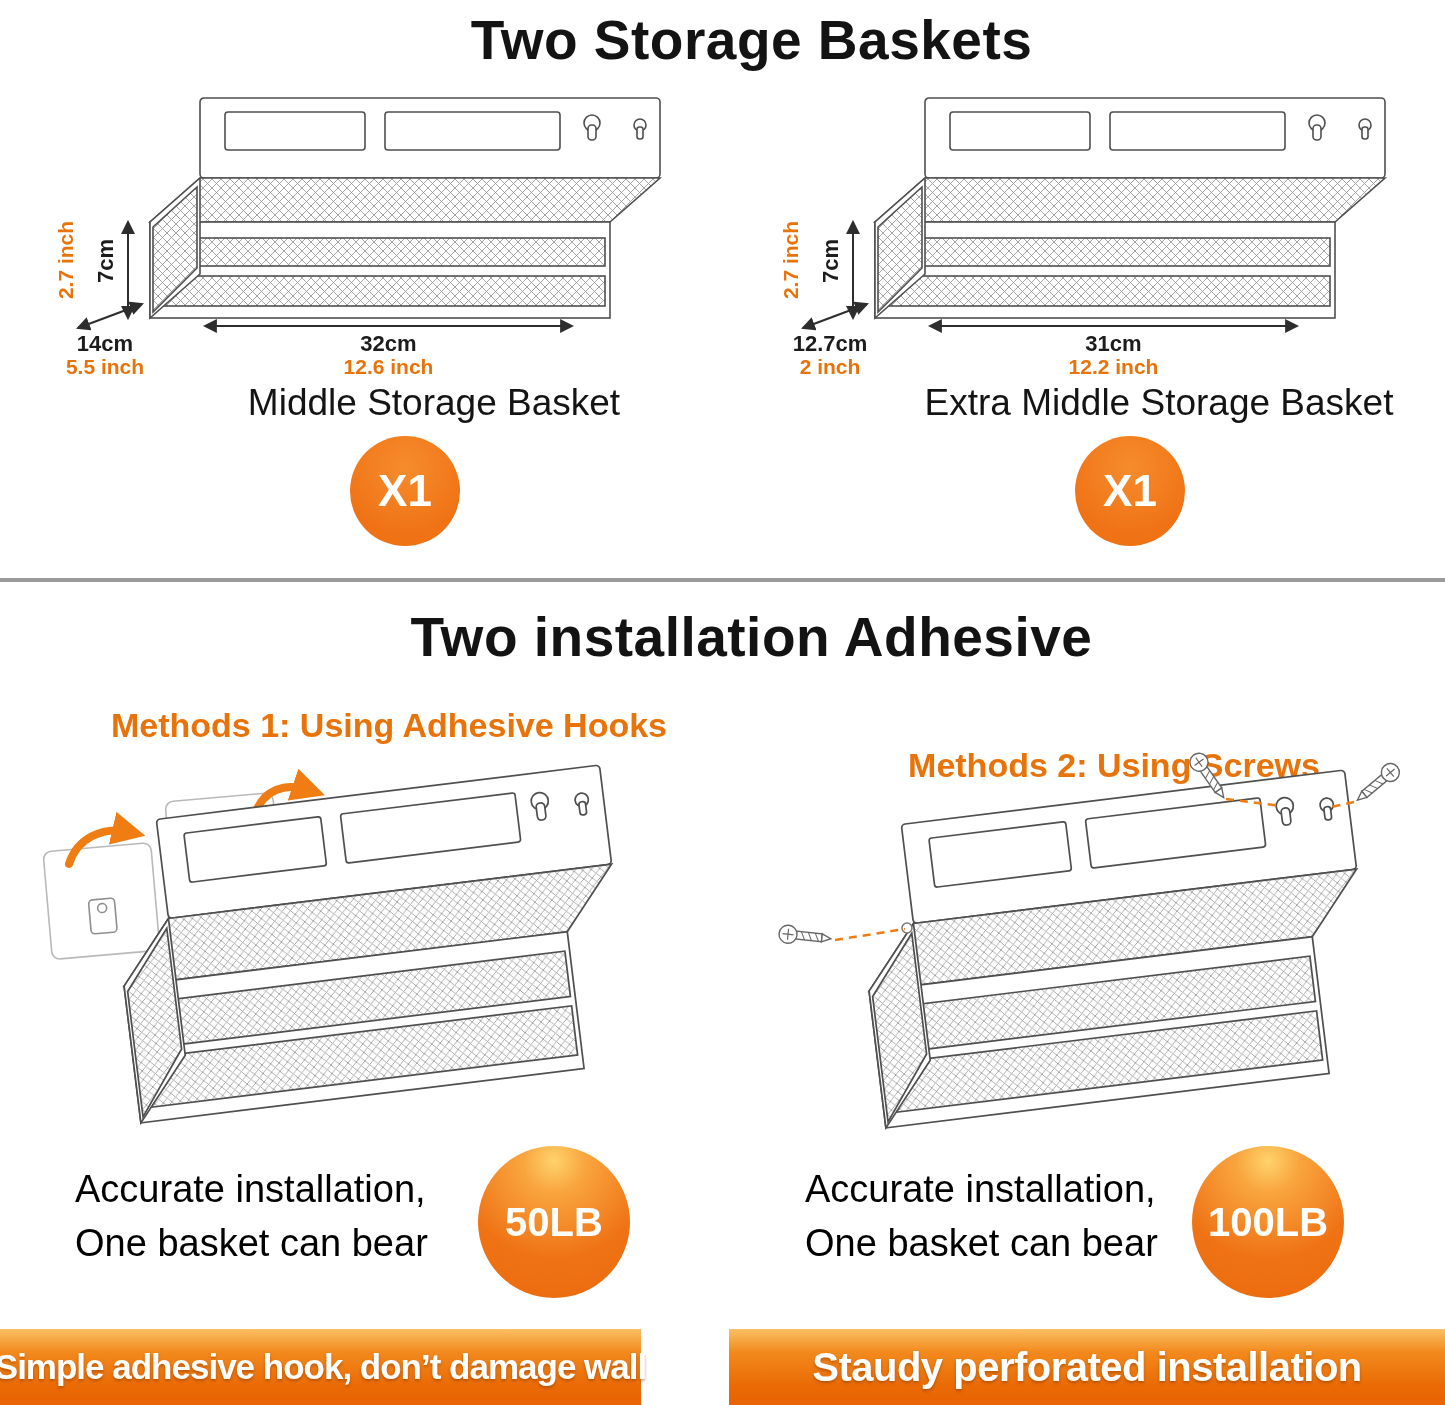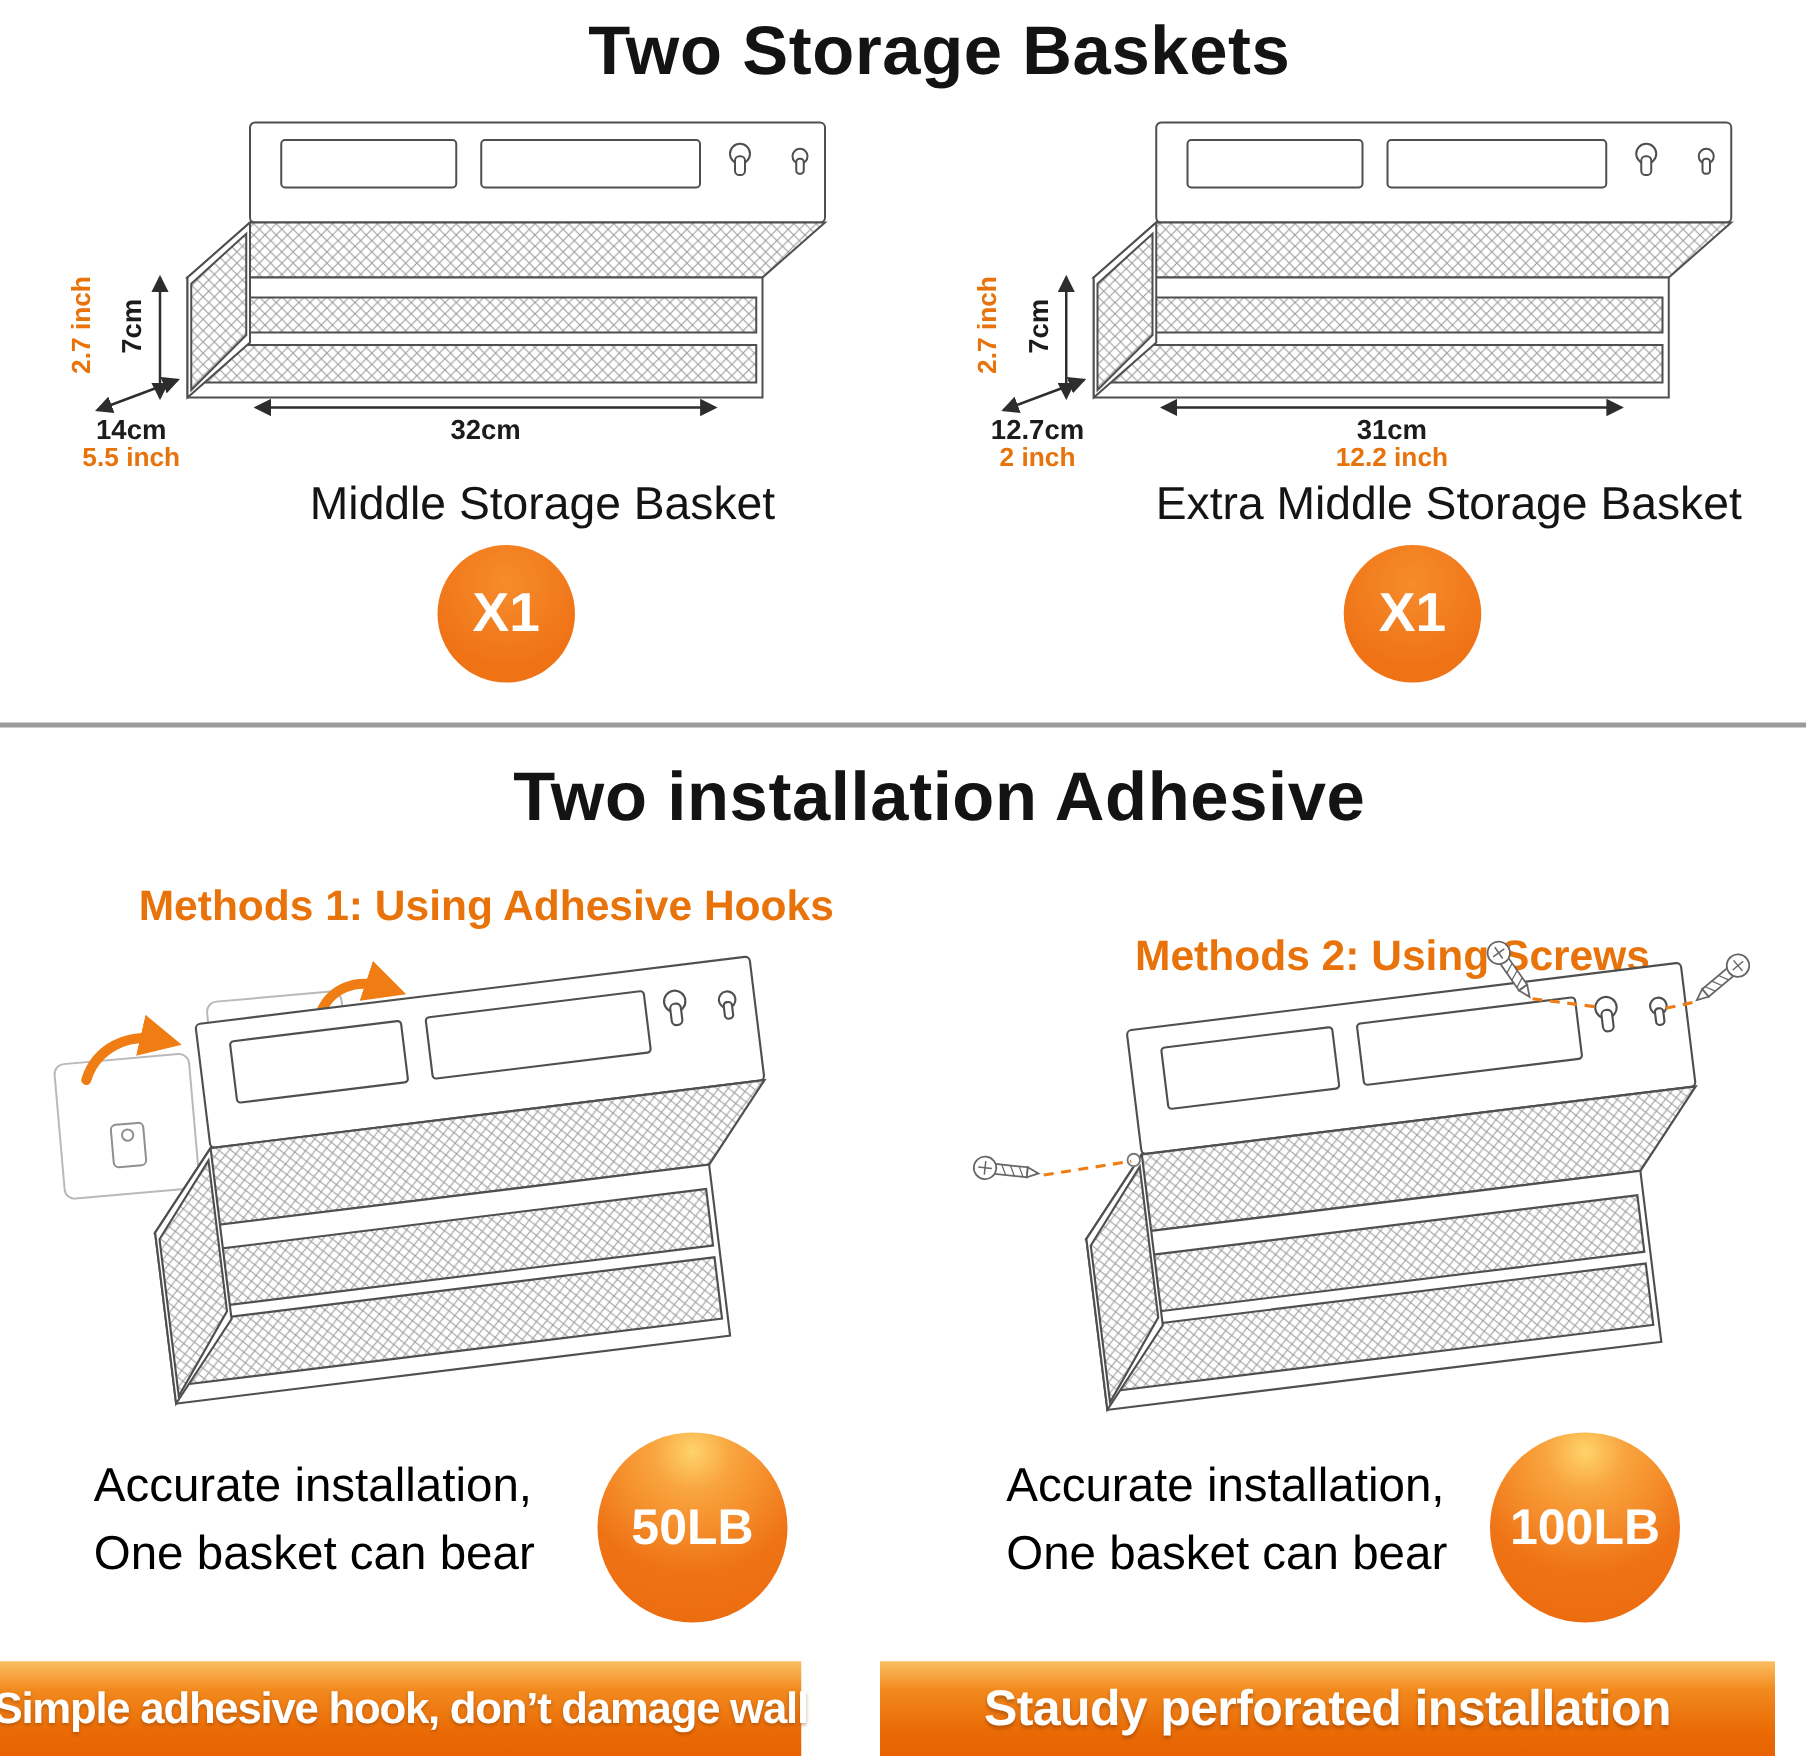--- a/index.html
+++ b/index.html
@@ -99,20 +99,21 @@
       <use href="#basket-top" transform="translate(120,6)"></use>
       <line class="dim" x1="108" y1="130" x2="108" y2="226"></line>
       <line class="dim" x1="58" y1="236" x2="122" y2="212"></line>
       <line class="dim" x1="185" y1="234" x2="552" y2="234"></line>
     </svg>
     <div class="abs dim-inch rot" style="left:0;top:156px;width:92px;">2.7 inch</div>
     <div class="abs dim-cm rot" style="left:40px;top:156px;width:92px;">7cm</div>
     <div class="abs dim-cm" style="left:25px;top:239px;width:120px;">14cm</div>
     <div class="abs dim-inch" style="left:25px;top:263px;width:120px;">5.5 inch</div>
     <div class="abs dim-cm" style="left:185px;top:239px;width:367px;">32cm</div>
+    <div class="abs dim-inch" style="left:185px;top:263px;width:367px;">12.6 inch</div>
   </div>
   <div class="abs bname center" style="left:65px;top:382px;width:680px;">Middle Storage Basket</div>
   <div class="abs qty-circle" style="left:350px;top:436px;">X1</div>
 
   <div class="abs" style="left:745px;top:92px;width:680px;height:300px;">
     <svg class="figsvg" viewBox="0 0 680 300">
       <use href="#basket-top" transform="translate(120,6)"></use>
       <line class="dim" x1="108" y1="130" x2="108" y2="226"></line>
       <line class="dim" x1="58" y1="236" x2="122" y2="212"></line>
       <line class="dim" x1="185" y1="234" x2="552" y2="234"></line>
@@ -159,15 +160,15 @@
 
   <div class="abs cap" style="left:75px;top:1168px;">Accurate installation,</div>
   <div class="abs cap" style="left:75px;top:1222px;">One basket can bear</div>
   <div class="abs badge-circle" style="left:478px;top:1146px;">50LB</div>
 
   <div class="abs cap" style="left:805px;top:1168px;">Accurate installation,</div>
   <div class="abs cap" style="left:805px;top:1222px;">One basket can bear</div>
   <div class="abs badge-circle" style="left:1192px;top:1146px;">100LB</div>
 
   <div class="abs banner" style="left:0;width:641px;font-size:35px;letter-spacing:-1px;">Simple adhesive hook, don’t damage wall</div>
-  <div class="abs banner" style="left:704px;width:716px;font-size:40px;letter-spacing:-0.5px;text-align:center;">Staudy perforated installation</div>
+  <div class="abs banner" style="left:729px;width:716px;font-size:40px;letter-spacing:-0.5px;text-align:center;">Staudy perforated installation</div>
 
 </div>
 
 </body></html>

